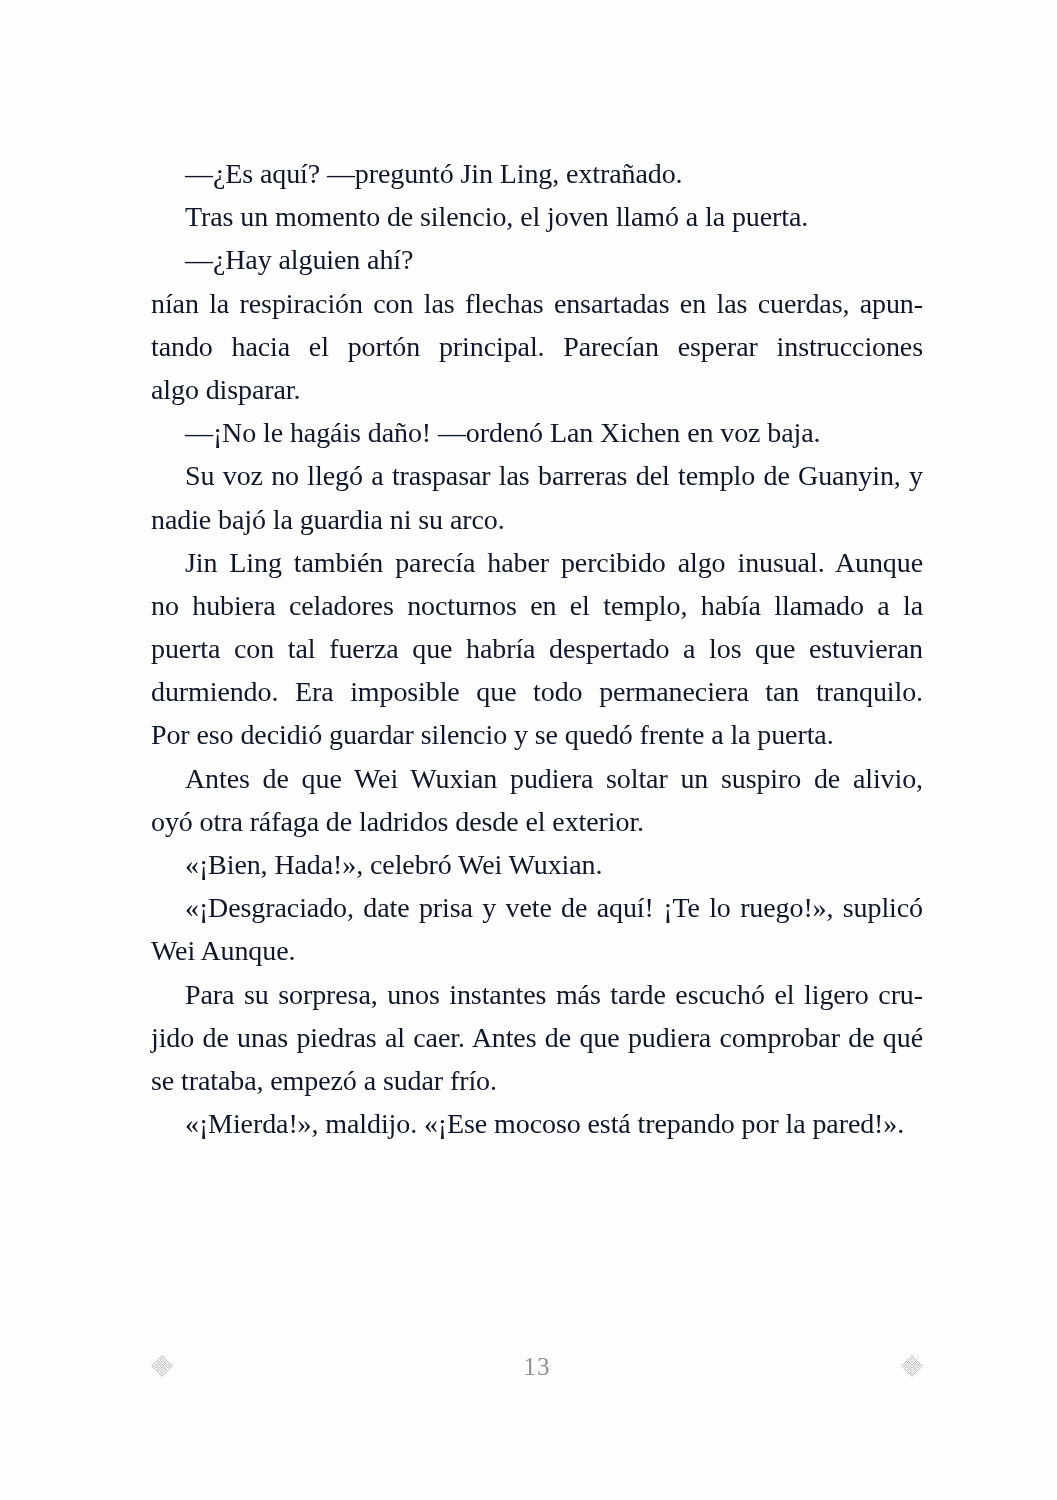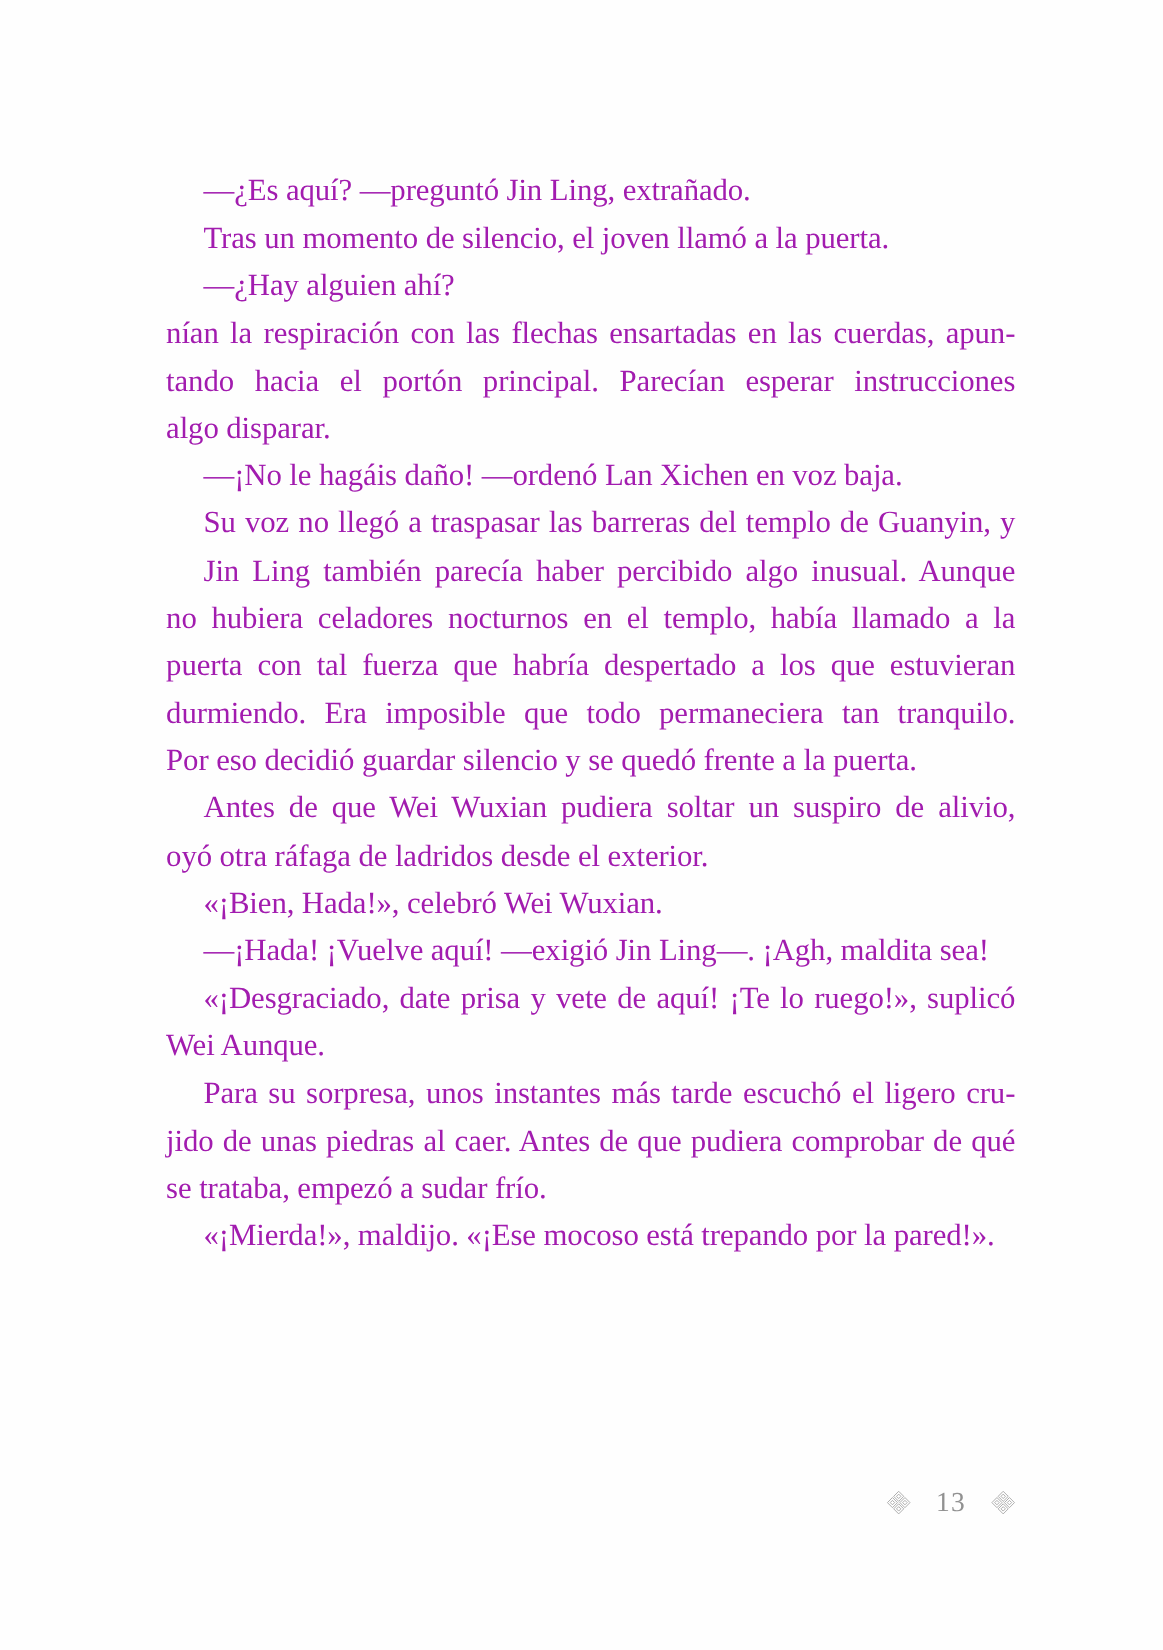--- a/index.html
+++ b/index.html
@@ -18,21 +18,21 @@
   .page {
     position: absolute;
     inset: 0;
     background: #fefefe;
   }
   .text-block {
     position: absolute;
     left: 151px;
     top: 152px;
     width: 772px;
-    color: #a21caf;
+    color: #0f172a;
   }
   .line {
     font-size: 28px;
     line-height: 43.2px;
     height: 43.2px;
     white-space: nowrap;
     letter-spacing: -0.1px;
     text-align: left;
   }
   .line.justify {
@@ -43,21 +43,21 @@
   }
   .line.indent {
     text-indent: 34px;
   }
   .footer {
     position: absolute;
     left: 151px;
     top: 1352px;
     width: 772px;
     display: flex;
-    justify-content: flex-end;
+    justify-content: space-between;
     align-items: center;
     gap: 23px;
   }
   .page-number {
     font-size: 25px;
     color: #919191;
     letter-spacing: 1px;
     line-height: 1;
     padding-top: 2px;
   }
@@ -79,29 +79,29 @@
 
   <div class="text-block">
     <div class="line indent">—¿Es aquí? —preguntó Jin Ling, extrañado.</div>
     <div class="line indent">Tras un momento de silencio, el joven llamó a la puerta.</div>
     <div class="line indent">—¿Hay alguien ahí?</div>
     <div class="line justify">nían la respiración con las flechas ensartadas en las cuerdas, apun-</div>
     <div class="line justify">tando hacia el portón principal. Parecían esperar instrucciones</div>
     <div class="line">algo disparar.</div>
     <div class="line indent">—¡No le hagáis daño! —ordenó Lan Xichen en voz baja.</div>
     <div class="line indent justify">Su voz no llegó a traspasar las barreras del templo de Guanyin, y</div>
+    <div class="line">nadie bajó la guardia ni su arco.</div>
     <div class="line indent justify">Jin Ling también parecía haber percibido algo inusual. Aunque</div>
     <div class="line justify">no hubiera celadores nocturnos en el templo, había llamado a la</div>
     <div class="line justify">puerta con tal fuerza que habría despertado a los que estuvieran</div>
     <div class="line justify">durmiendo. Era imposible que todo permaneciera tan tranquilo.</div>
     <div class="line">Por eso decidió guardar silencio y se quedó frente a la puerta.</div>
     <div class="line indent justify">Antes de que Wei Wuxian pudiera soltar un suspiro de alivio,</div>
     <div class="line">oyó otra ráfaga de ladridos desde el exterior.</div>
     <div class="line indent">«¡Bien, Hada!», celebró Wei Wuxian.</div>
-    <div class="line indent">—¡Hada! ¡Vuelve aquí! —exigió Jin Ling—. ¡Agh, maldita sea!</div>
     <div class="line indent justify">«¡Desgraciado, date prisa y vete de aquí! ¡Te lo ruego!», suplicó</div>
     <div class="line">Wei Aunque.</div>
     <div class="line indent justify">Para su sorpresa, unos instantes más tarde escuchó el ligero cru-</div>
     <div class="line justify">jido de unas piedras al caer. Antes de que pudiera comprobar de qué</div>
     <div class="line">se trataba, empezó a sudar frío.</div>
     <div class="line indent">«¡Mierda!», maldijo. «¡Ese mocoso está trepando por la pared!».</div>
   </div>
 
   <div class="footer">
     <span class="ornament">

